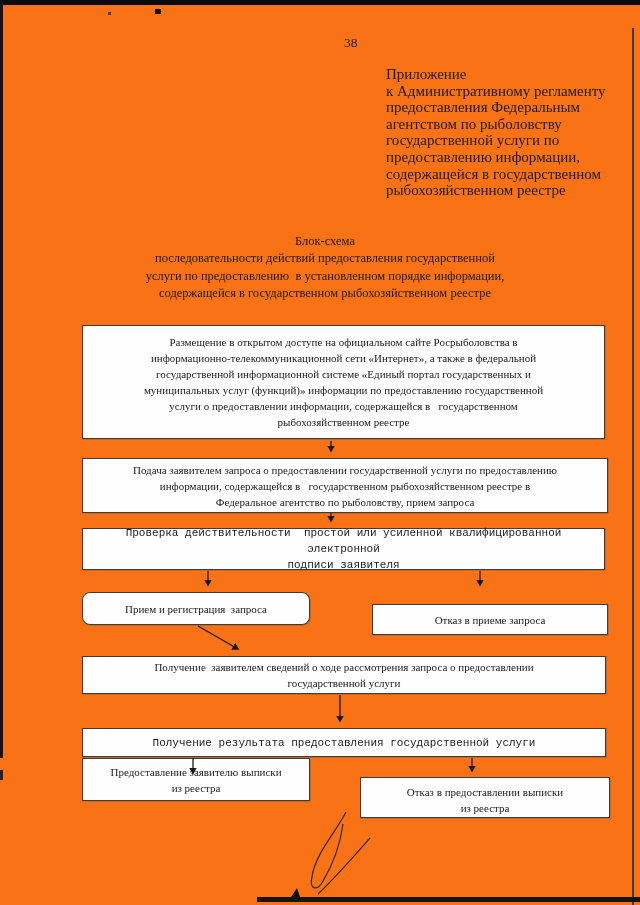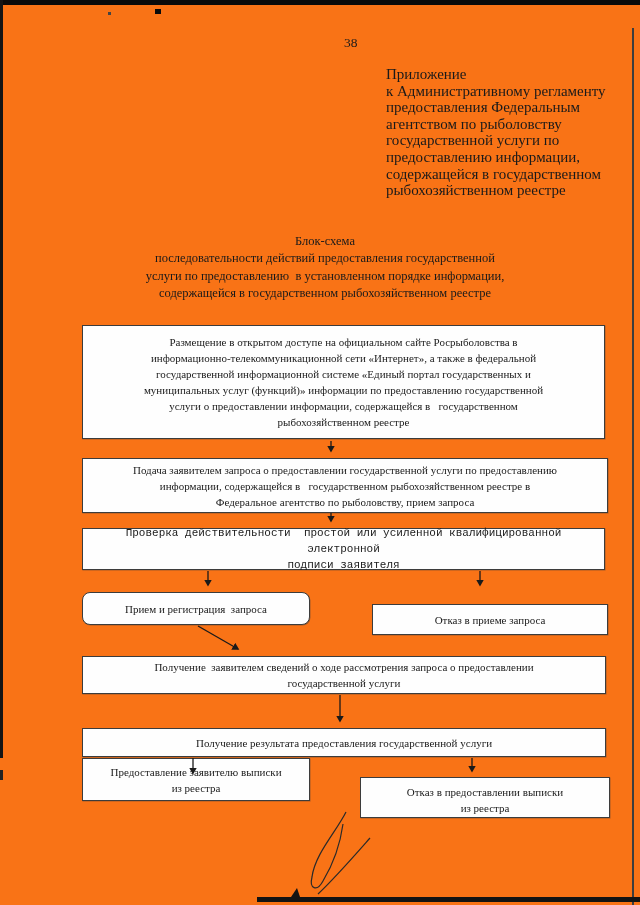--- a/index.html
+++ b/index.html
@@ -35,21 +35,21 @@
     text-align:center;font-size:11px;line-height:16px;
     padding:1px 5px;box-sizing:border-box;background:#fefefe;
   }
   .box span{white-space:pre-wrap;}
   .b1{left:82px;top:325px;width:523px;height:114px;}
   .b2{left:82px;top:458px;width:526px;height:55px;}
   .b3{left:82px;top:528px;width:523px;height:42px;font-family:Liberation Mono, monospace;}
   .b4{left:82px;top:592px;width:228px;height:33px;border-radius:8px;}
   .b5{left:372px;top:580px;width:236px;height:31px;margin-top:24px;}
   .b6{left:82px;top:656px;width:524px;height:38px;}
-  .b7{left:82px;top:728px;width:524px;height:29px;}
+  .b7{left:82px;top:728px;width:524px;height:29px;font-family:Liberation Mono, monospace;}
   .b8{left:82px;top:758px;width:228px;height:43px;}
   .b9{left:360px;top:777px;width:250px;height:41px;align-items:flex-end;}
   
   .overlay{position:absolute;left:0;top:0;width:640px;height:905px;pointer-events:none;}
 </style>
 </head>
 <body>
 
 <div class="page">
 

